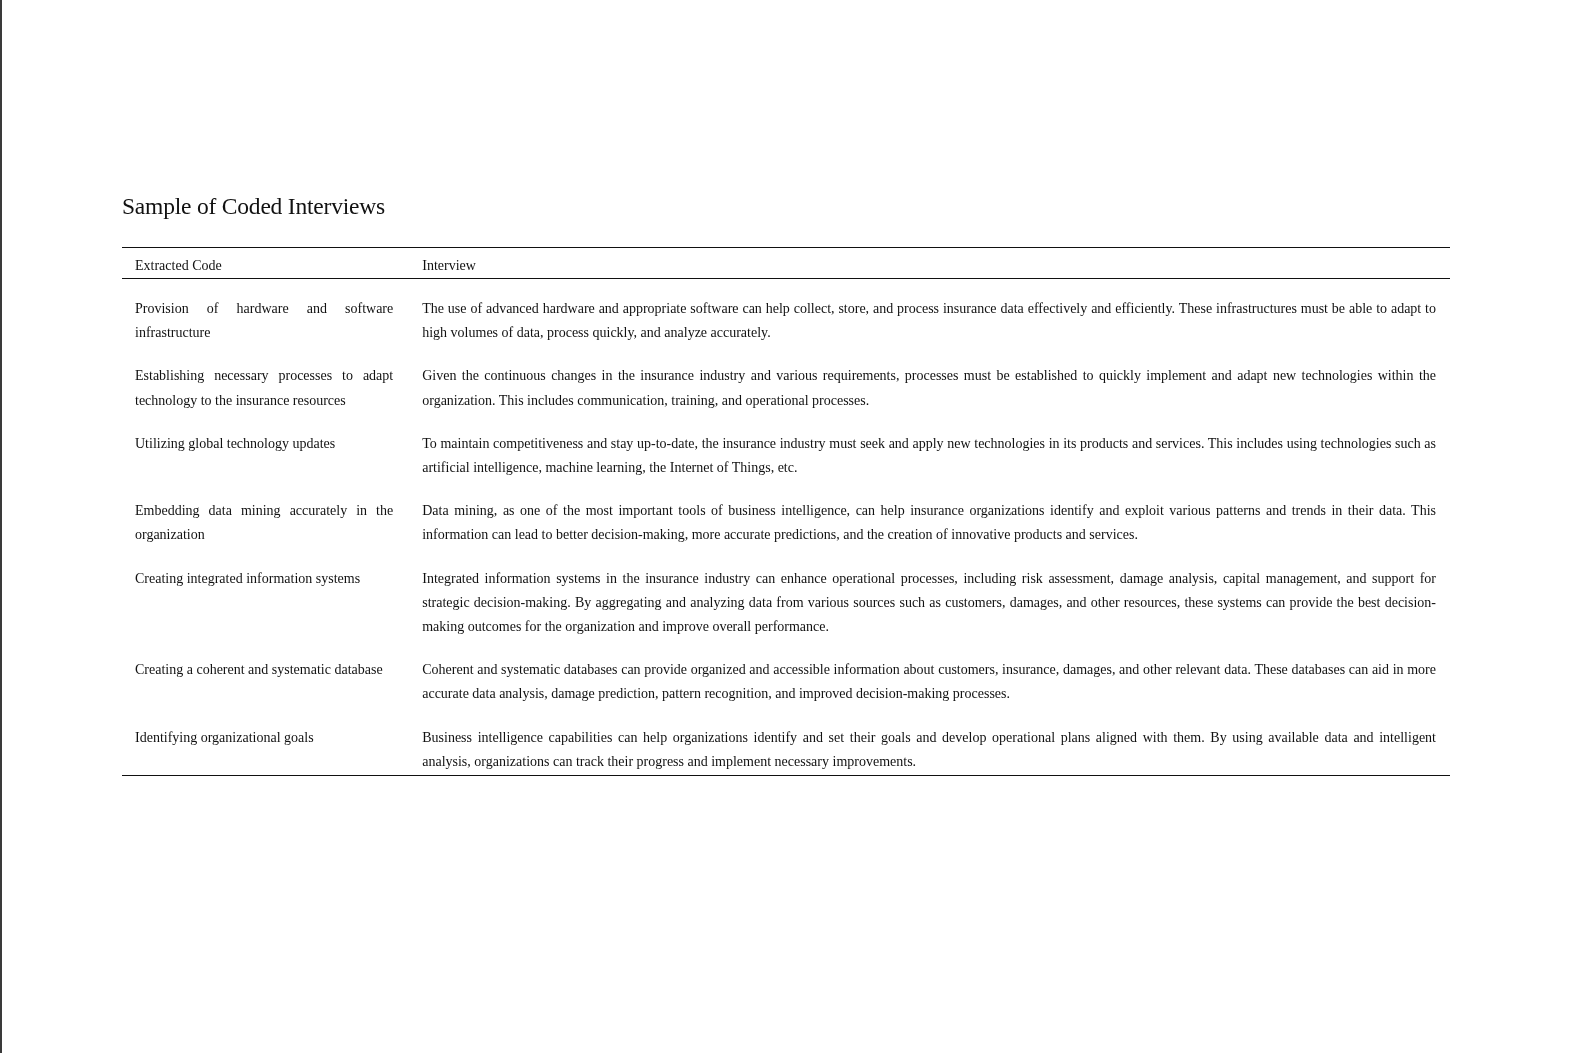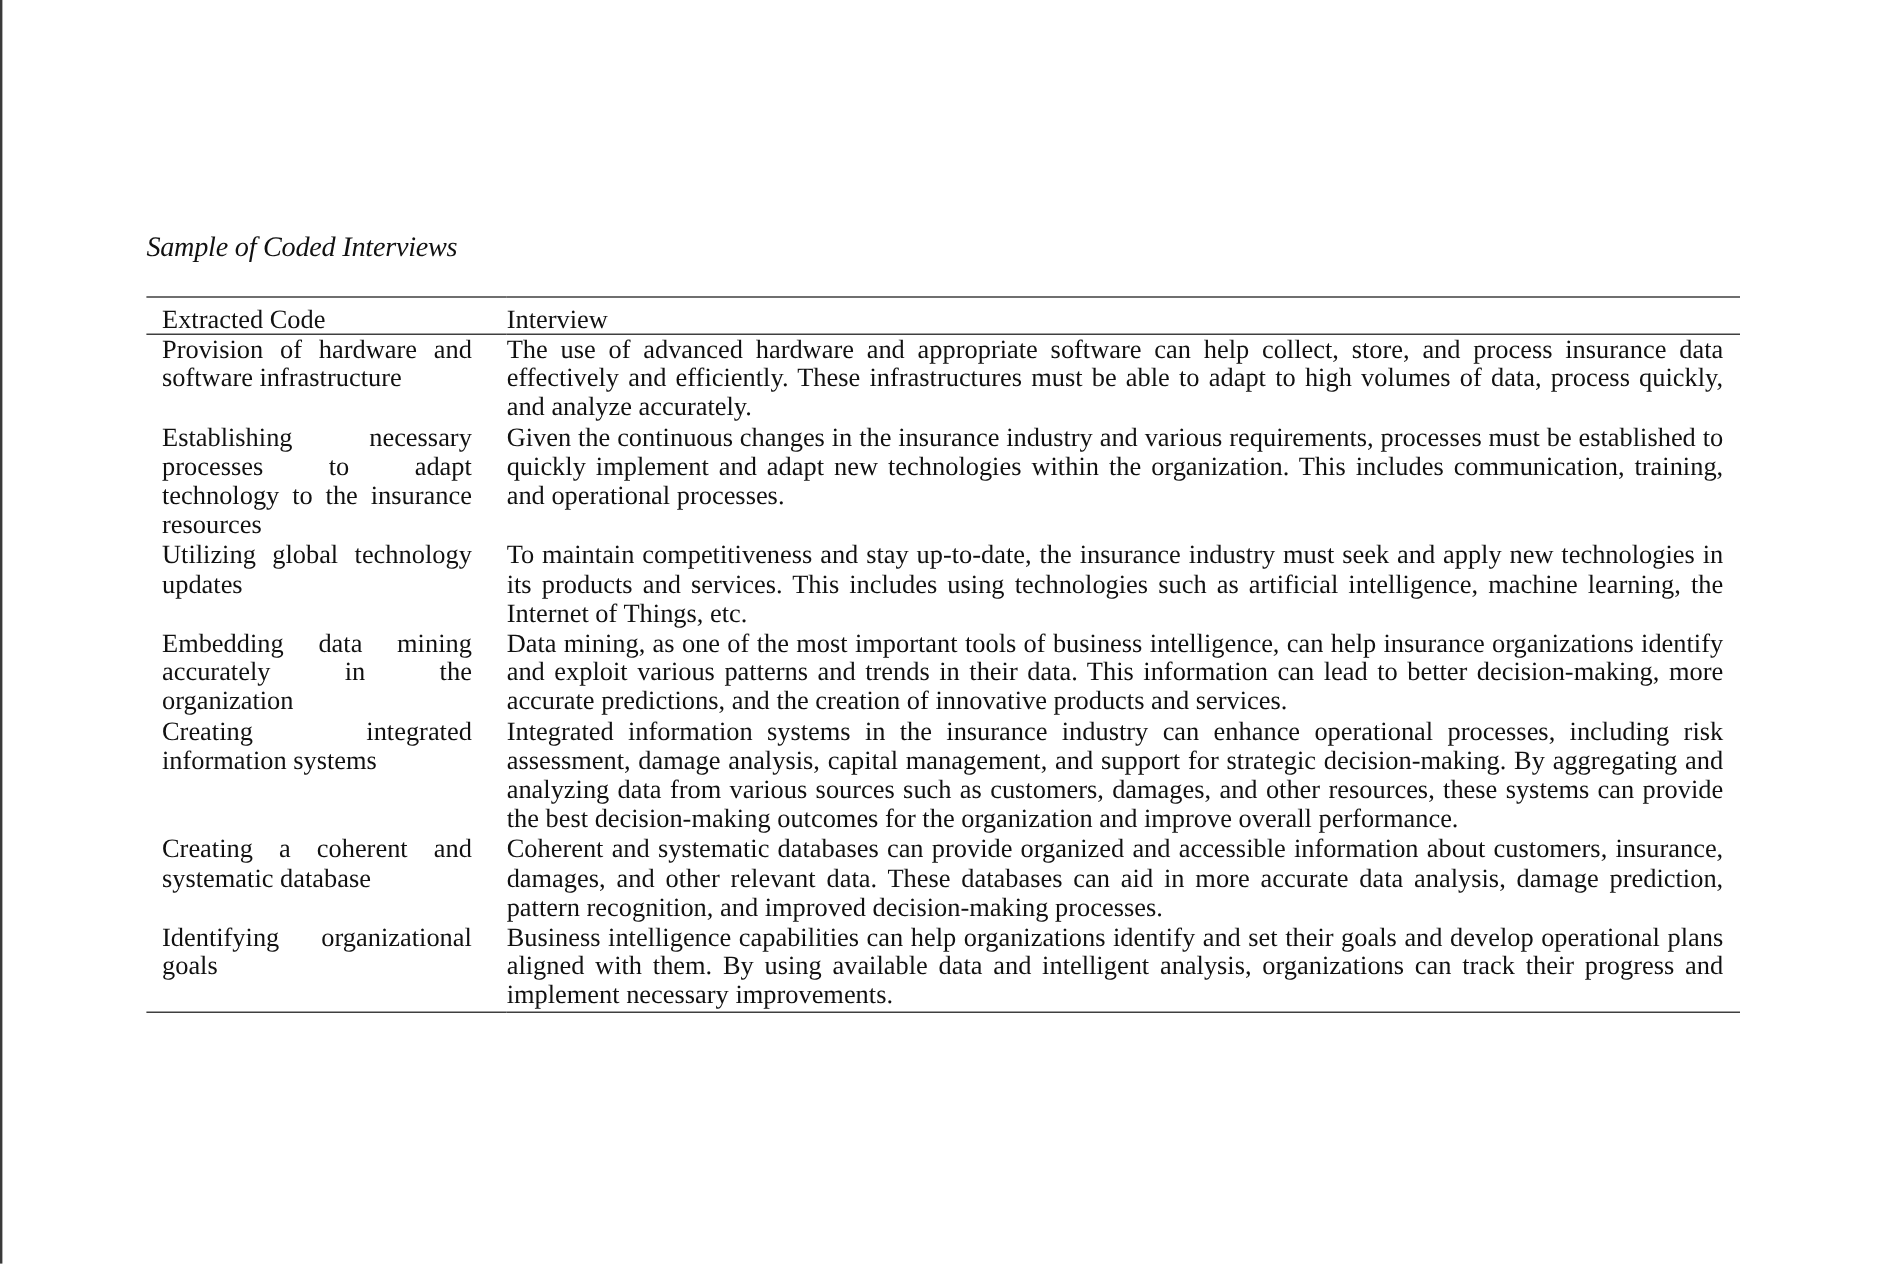--- a/index.html
+++ b/index.html
@@ -20,51 +20,50 @@
       left: 0;
       top: 0;
       width: 2px;
       height: 1053px;
       background: #3a3a3a;
     }
     .caption {
       position: absolute;
       left: 122px;
       top: 191px;
-      font-style: italic;
       font-size: 23.5px;
       line-height: 30px;
       margin: 0;
       font-weight: normal;
       letter-spacing: -0.2px;
     }
     .table {
       position: absolute;
       left: 122px;
       top: 247px;
       width: 1328px;
       border-collapse: collapse;
       border-top: 1.5px solid #111;
       border-bottom: 1.5px solid #111;
-      font-size: 22px;
+      font-size: 14px;
       line-height: 24.2px;
     }
     .table th {
       font-weight: normal;
       text-align: left;
       padding: 6px 0 0 0;
       height: 24px;
       border-bottom: 1.5px solid #111;
       vertical-align: bottom;
       line-height: 24px;
     }
     .table td {
       vertical-align: top;
       text-align: justify;
-      padding: 0 0 1px 0;
+      padding: 18px 0 1px 0;
     }
     .col-code {
       width: 258px;
       padding-left: 13px !important;
       padding-right: 29px !important;
     }
     .col-interview {
       width: 1013px;
       padding-right: 14px !important;
     }

